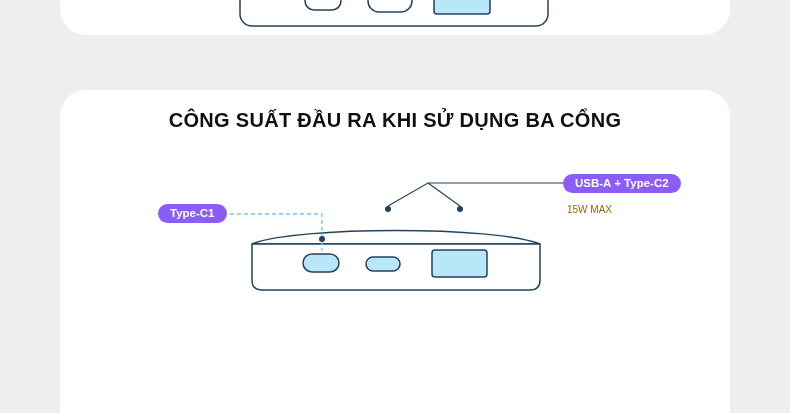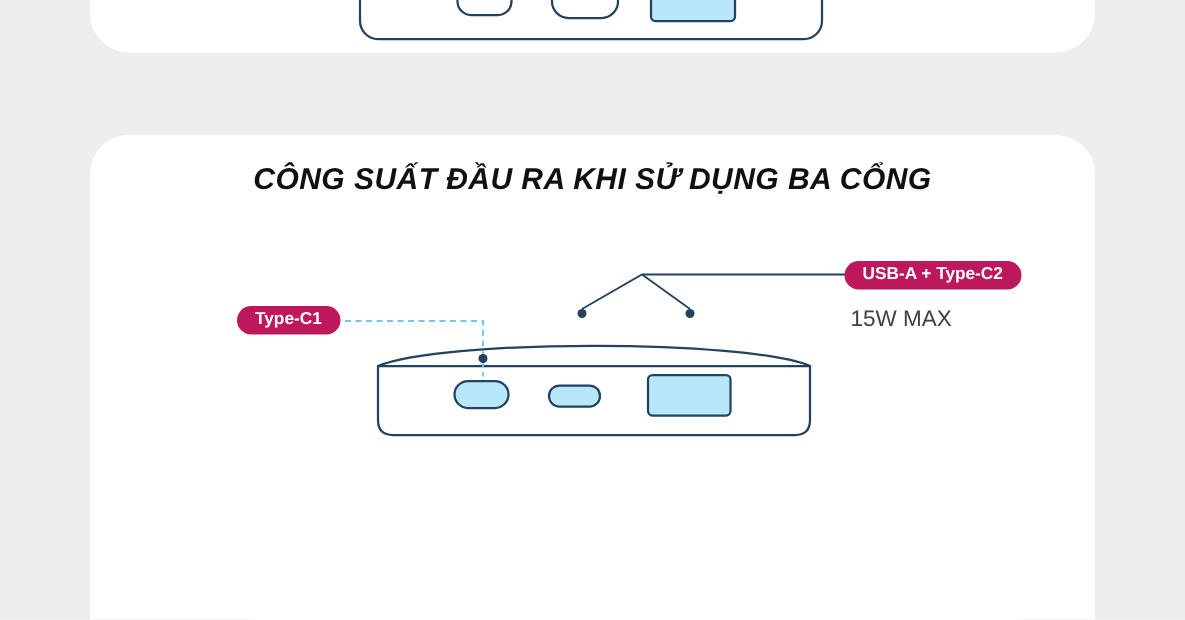--- a/index.html
+++ b/index.html
@@ -31,50 +31,49 @@
   }
 
   .title {
     position: absolute;
     left: 0; right: 0; top: 19px;
     text-align: center;
     font-size: 20px;
     font-weight: 800;
     letter-spacing: .3px;
     color: #101010;
-    font-style: italic;
   }
 
   .diagram {
     position: absolute;
     left: 0; top: 0;
     display: block;
   }
 
   .badge {
     position: absolute;
     height: 19px;
     line-height: 19px;
     padding: 0 12px;
     border-radius: 10px;
-    background: #be185d;
+    background: #8b5cf6;
     color: #ffffff;
     font-size: 11.5px;
     font-weight: bold;
     text-align: center;
     white-space: nowrap;
   }
   .badge.c1  { left: 98px;  top: 114px; }
   .badge.usb { left: 503px; top: 84px; }
 
   .usb-power {
     position: absolute;
     left: 507px; top: 114px;
-    font-size: 15px;
-    color: #404040;
+    font-size: 10px;
+    color: #a16207;
   }
 
   .info {
     position: absolute;
     left: 34px; top: 150px;
     font-size: 14.5px;
     line-height: 23px;
     color: #1b1b1b;
     white-space: pre-wrap;
   }

